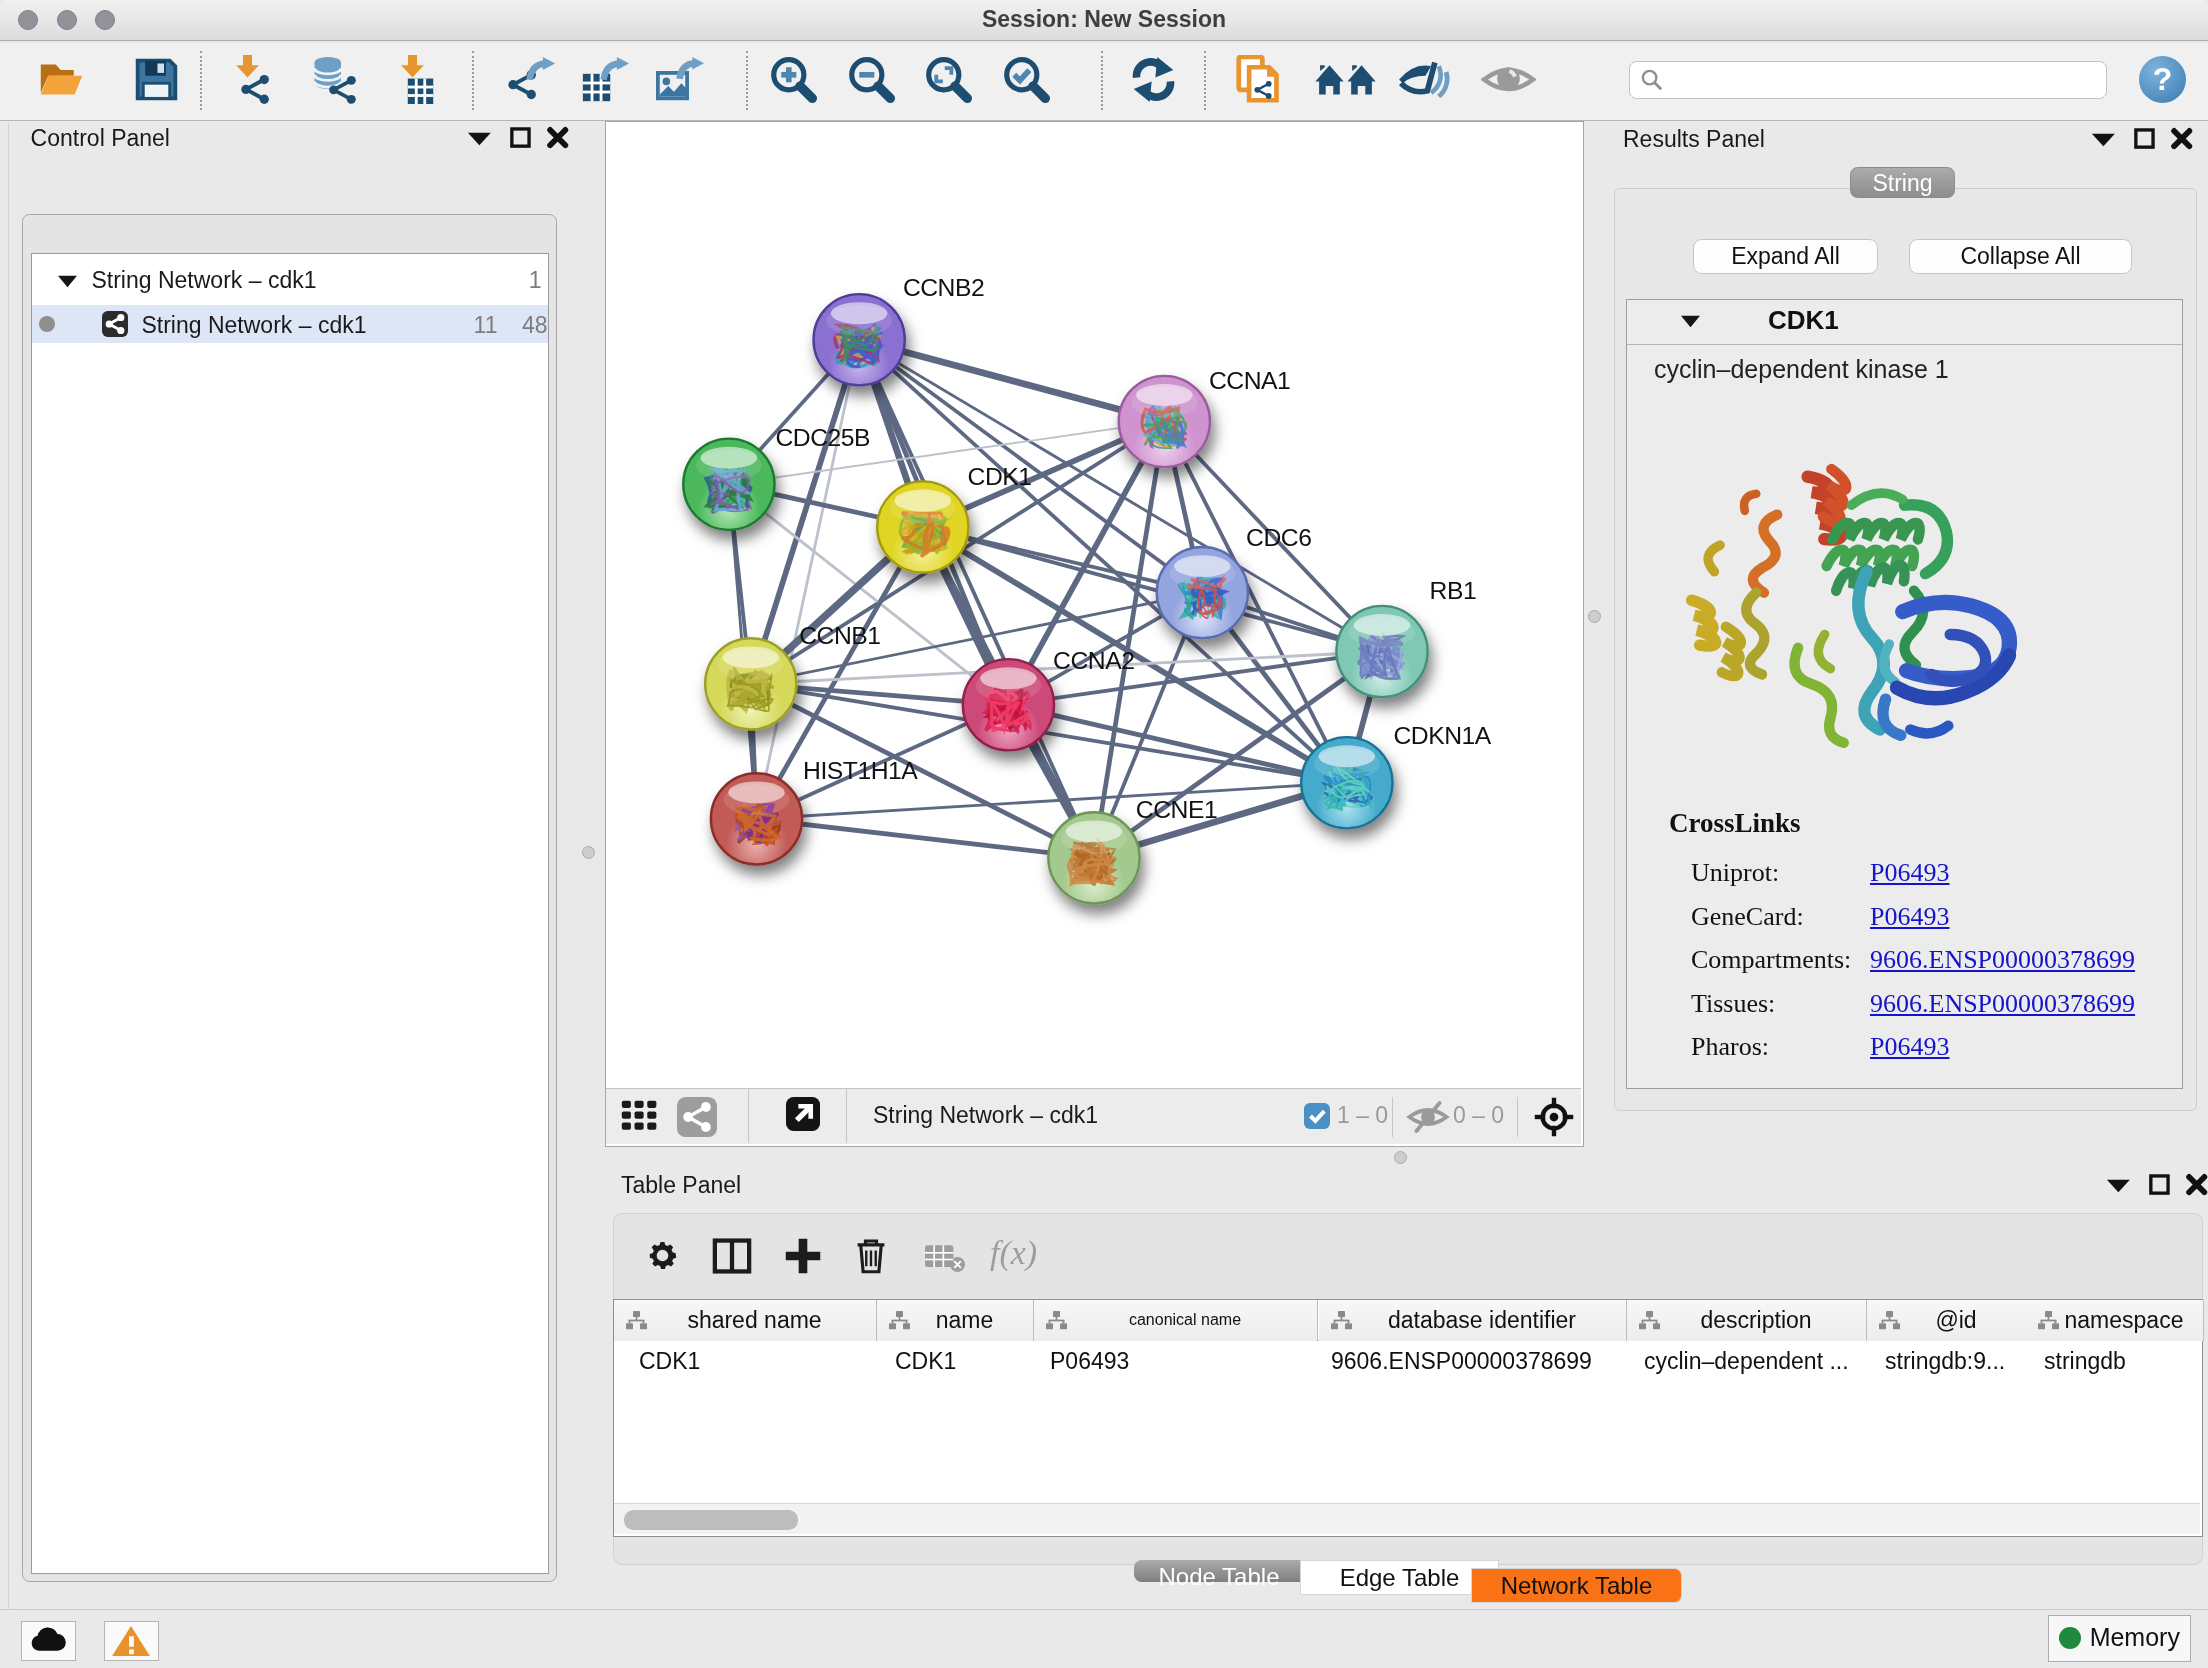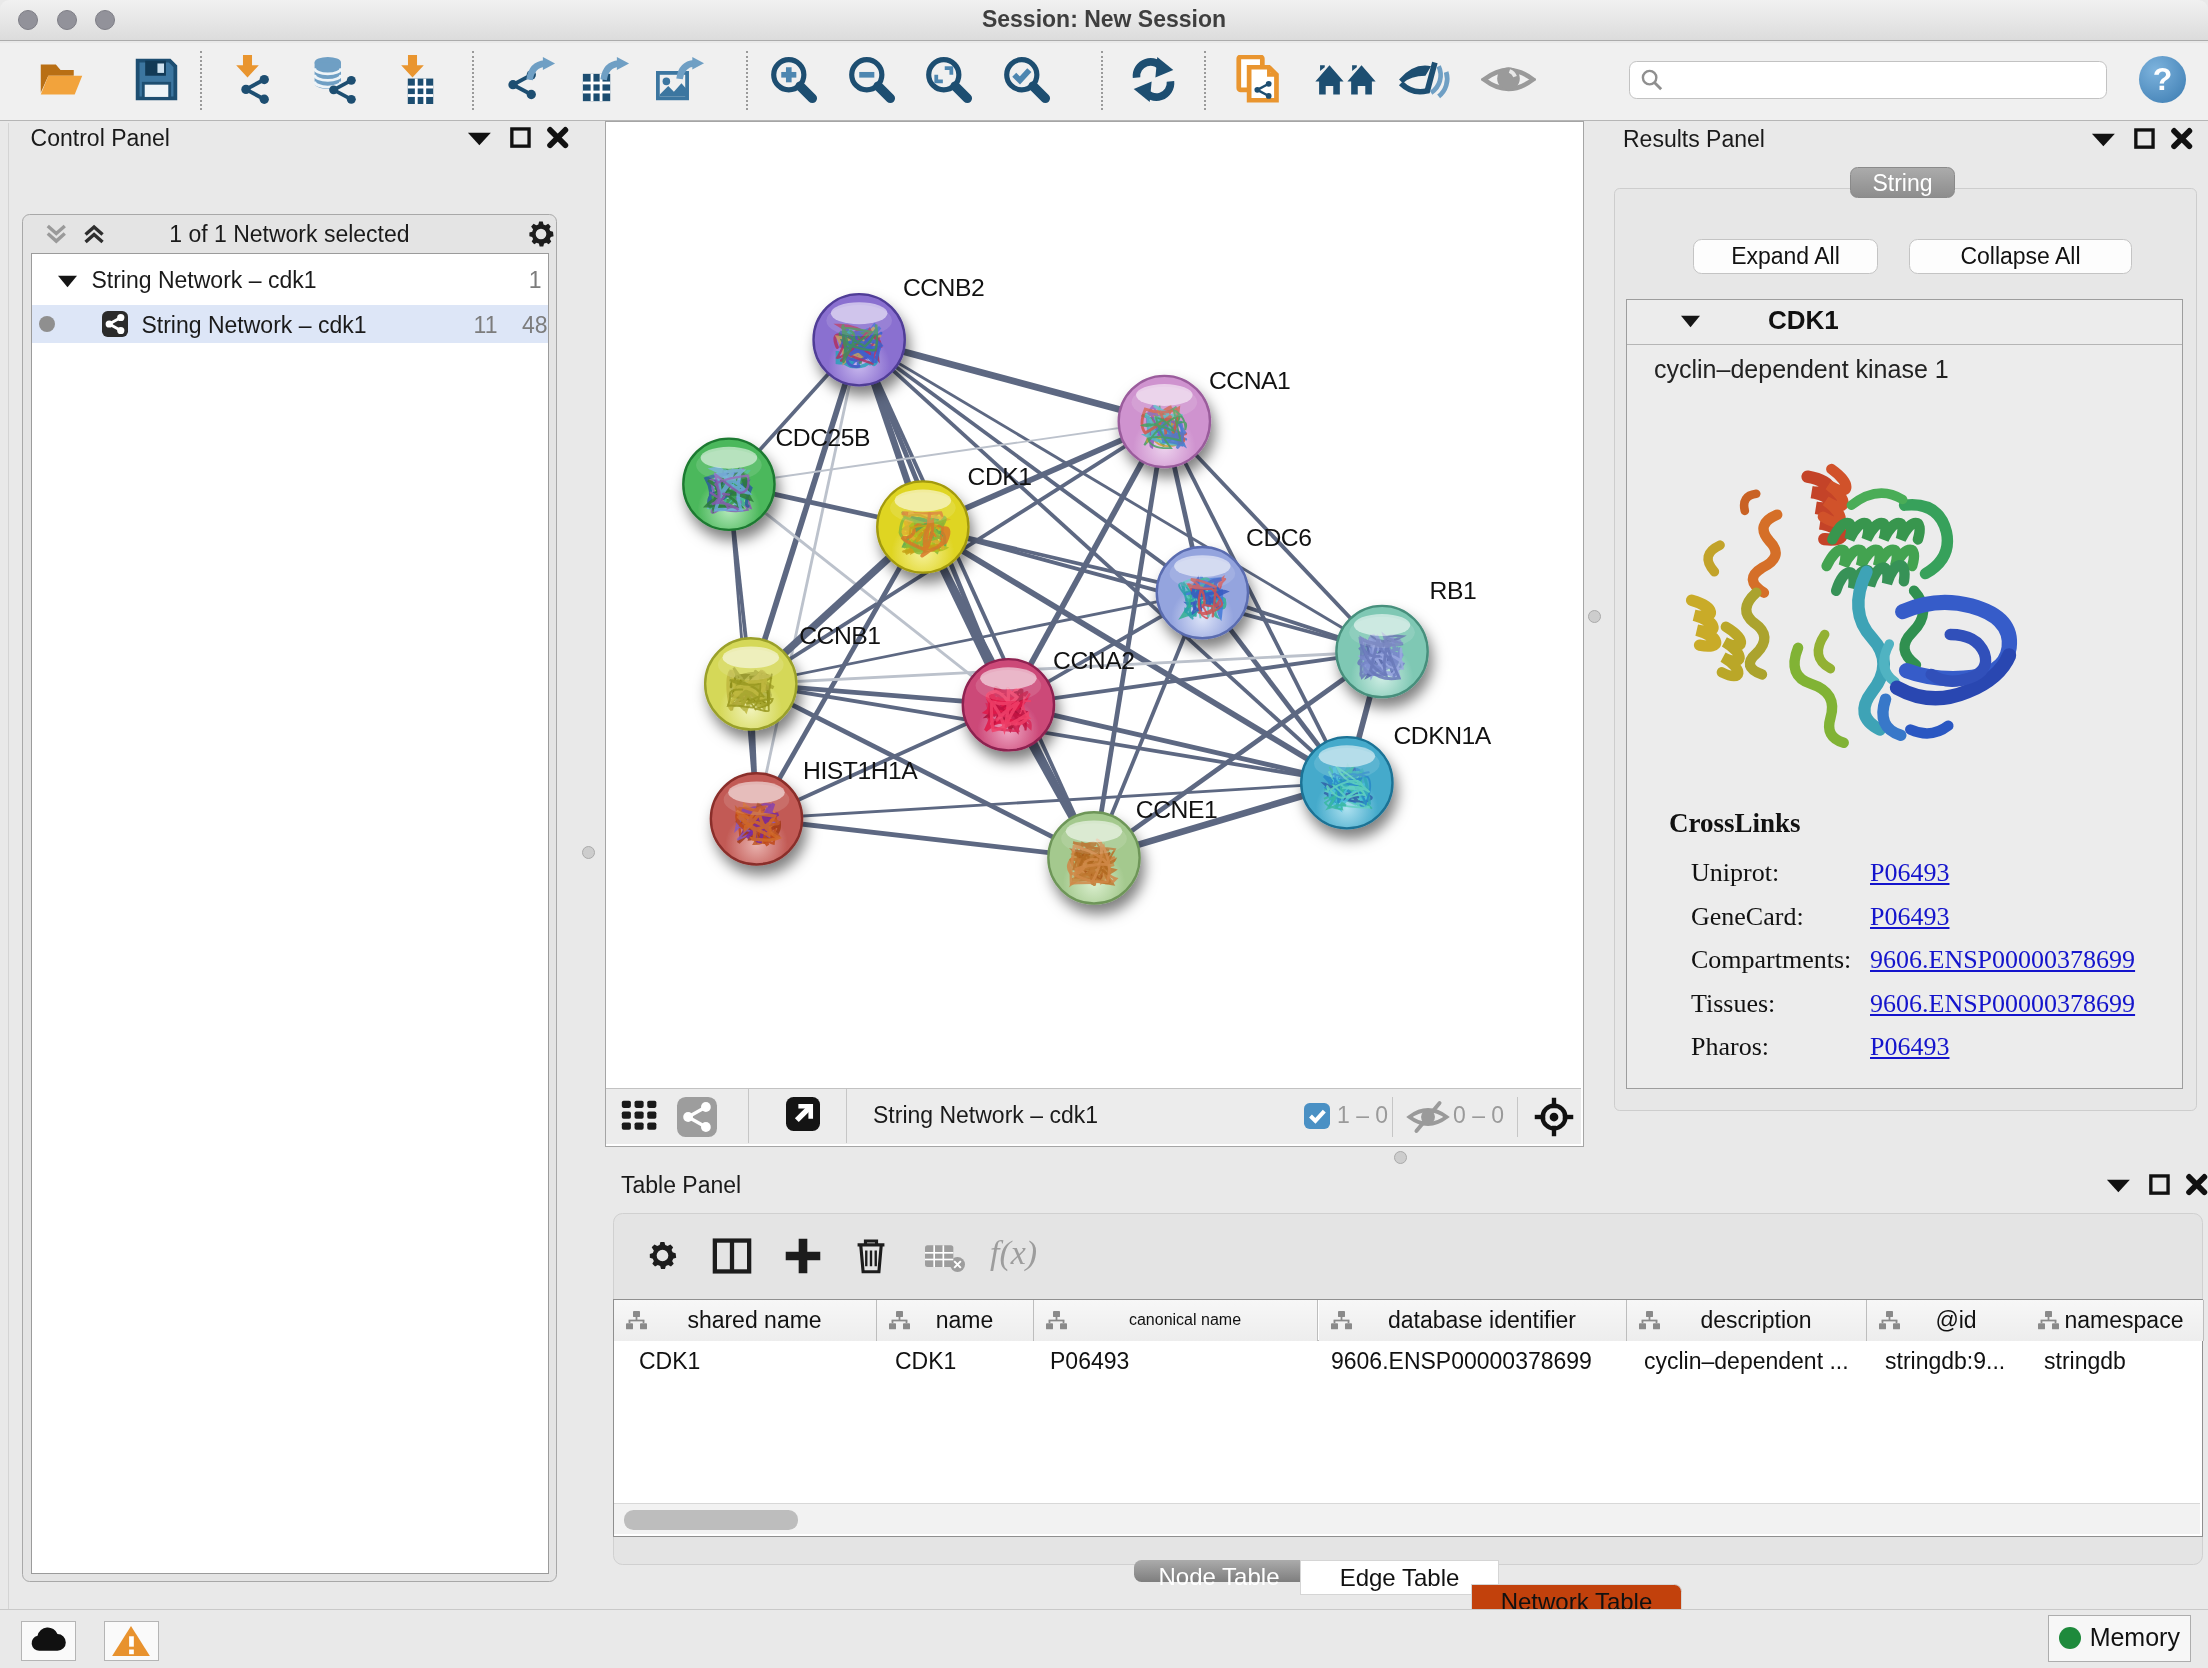--- a/index.html
+++ b/index.html
@@ -155,30 +155,20 @@
 </div>
 
 <div class="abs" style="left:7.6px;top:123px;width:563px;height:1487px;background:#e9e9e9;border-left:1.9px solid #d4d4d4">
  <div class="abs txt" style="left:22px;top:1.9px;font-size:23px">Control Panel</div>
  <svg class="abs" width="107" height="25" viewBox="0 0 112 26" style="left:457px;top:2.9px">
       <path d="M2 7 l24 0 -12 13 Z" fill="#111"></path>
       <rect x="48" y="3" width="18" height="18" fill="none" stroke="#111" stroke-width="3.5"></rect>
       <path d="M88 4 l16 16 M104 4 l-16 16" stroke="#111" stroke-width="6" stroke-linecap="round"></path>
     </svg>
  <div class="abs" style="left:13.3px;top:91px;width:535px;height:1368px;background:#e4e4e4;border:1px solid #a8a8a8;border-radius:7.6px">
-   <div class="abs" style="left:0;top:0;width:100%;height:38px">
-     <svg class="abs" width="68" height="27" viewBox="0 0 72 28" style="left:21px;top:5.7px">
-       <path d="M4 5 l9 8 9-8 M4 13 l9 8 9-8" stroke="#9a9a9a" stroke-width="3.6" fill="none"></path>
-       <path d="M44 14 l9-8 9 8 M44 22 l9-8 9 8" stroke="#2e2e2e" stroke-width="3.6" fill="none"></path>
-     </svg>
-     <div class="abs txt" style="left:0;width:100%;text-align:center;font-size:23px;top:5.7px">1 of 1 Network selected</div>
-     <svg class="abs" width="32" height="32" viewBox="0 0 24 24" style="left:502px;top:2.9px">
-          <path fill="#1c1c1c" d="M12 8a4 4 0 100 8 4 4 0 000-8zm9.4 5.6l-2.1.6a7 7 0 01-.7 1.6l1.1 1.9-1.9 1.9-1.9-1.1c-.5.3-1 .5-1.6.7l-.6 2.1h-2.7l-.6-2.1a7 7 0 01-1.6-.7l-1.9 1.1-1.9-1.9 1.1-1.9c-.3-.5-.5-1-.7-1.6l-2.1-.6v-2.7l2.1-.6c.2-.6.4-1.1.7-1.6L4.6 6.3l1.9-1.9 1.9 1.1c.5-.3 1-.5 1.6-.7l.6-2.1h2.7l.6 2.1c.6.2 1.1.4 1.6.7l1.9-1.1 1.9 1.9-1.1 1.9c.3.5.5 1 .7 1.6l2.1.6z"></path>
-        </svg>
-   </div>
    <div class="abs" style="left:8.6px;top:38px;width:518px;height:1321px;background:#fff;border:1.9px solid #9b9b9b">
      <div class="abs" style="left:0;top:7.6px;width:100%;height:40px">
        <svg width="25" height="19" viewBox="0 0 26 20" style="position:absolute;left:23px;top:10.5px">
             <path d="M3 4 l20 0 -10 12 Z" fill="#151515"></path>
           </svg>
        <span class="abs txt" style="left:59px;top:5.7px;font-size:23px">String Network – cdk1</span>
        <span class="abs" style="left:452px;top:5.7px;width:57px;text-align:right;font-size:23px;color:#7c7c7c">1</span>
      </div>
      <div class="abs" style="left:0;top:51px;width:100%;height:38px;background:#dde6f7">
        <div class="abs" style="left:6.7px;top:10.5px;width:16px;height:16px;border-radius:50%;background:#8f8f8f"></div>
@@ -813,21 +803,21 @@
         <div class="abs" style="left:1030px;top:6.7px;font-size:23px;color:#111;white-space:nowrap">cyclin–dependent ...</div>
         <div class="abs" style="left:1271px;top:6.7px;font-size:23px;color:#111;white-space:nowrap">stringdb:9...</div>
         <div class="abs" style="left:1430px;top:6.7px;font-size:23px;color:#111;white-space:nowrap">stringdb</div>
       </div>
    <div class="abs" style="left:0;top:203px;width:1586px;height:31px;background:#f2f2f2;border-top:1px solid #d8d8d8">
      <div class="abs" style="left:9.5px;top:5.7px;width:174px;height:20px;background:#bdbdbd;border-radius:9.5px"></div>
    </div>
  </div>
  <div class="abs" style="left:547px;top:392px;width:170px;height:22px;background:linear-gradient(#ababab,#7e7e7e);border-radius:7.6px 0 0 7.6px;color:#fff;font-size:24px;text-align:center;line-height:34px">Node Table</div>
  <div class="abs" style="left:713px;top:392px;width:199px;height:35px;background:#fff;border:1px solid #d5d5d5;color:#111;font-size:24px;text-align:center;line-height:33px">Edge Table</div>
- <div class="abs" style="left:884px;top:416px;width:211px;height:35px;background:#c2410c;border:1px solid #d5d5d5;border-radius:0 7.6px 7.6px 0;color:#111;font-size:24px;text-align:center;line-height:33px">Network Table</div>
+ <div class="abs" style="left:884px;top:400px;width:211px;height:35px;background:#f97316;border:1px solid #d5d5d5;border-radius:0 7.6px 7.6px 0;color:#111;font-size:24px;text-align:center;line-height:33px">Network Table</div>
 </div>
 
 <div class="abs" style="left:0;top:1609px;width:2208px;height:59px;background:#e9e9e9;border-top:1.9px solid #c9c9c9">
  <div class="abs" style="left:21px;top:11.4px;width:55px;height:40px;background:#fafafa;border:1.9px solid #b5b5b5">
    <svg width="40" height="28.5" viewBox="0 0 42 30" style="position:absolute;left:5.7px;top:3.8px">
         <path d="M12 26 a8 8 0 0 1 -2-15.8 A11 11 0 0 1 31 8.5 A7.5 7.5 0 0 1 31 26 Z" fill="#111"></path>
       </svg>
  </div>
  <div class="abs" style="left:104px;top:11.4px;width:55px;height:40px;background:#fafafa;border:1.9px solid #b5b5b5">
    <svg width="42" height="34" viewBox="0 0 44 36" style="position:absolute;left:4.8px;top:1.9px">

